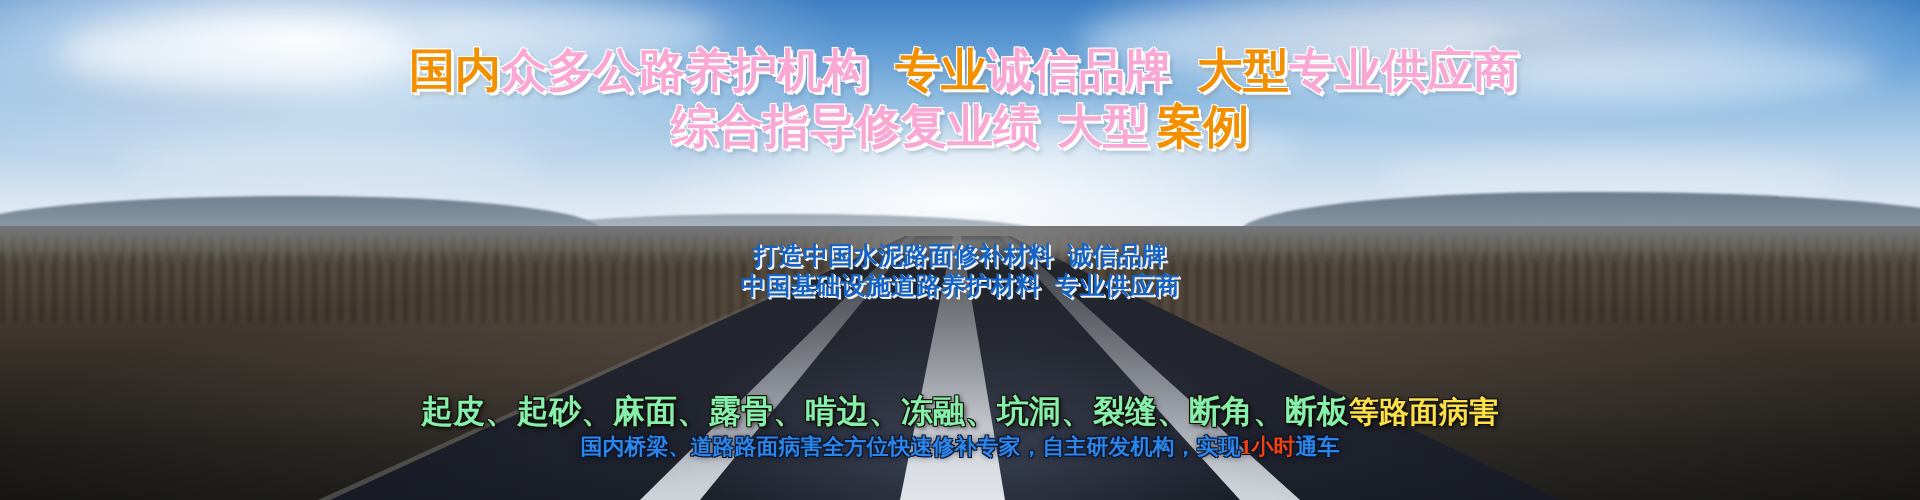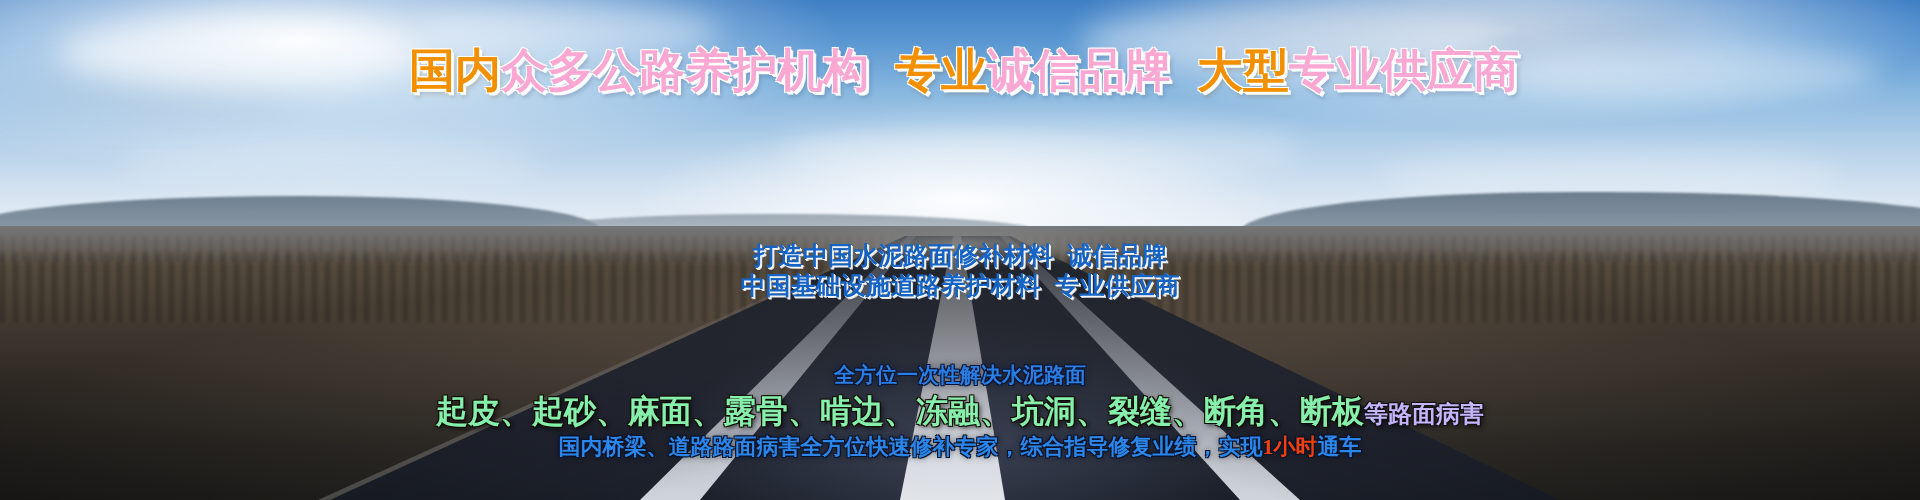--- a/index.html
+++ b/index.html
@@ -159,21 +159,21 @@
     position:absolute;left:0;width:1920px;text-align:center;
     font-weight:bold;white-space:nowrap;
   }
   .bl1{top:362px;font-size:21px;line-height:26px;color:#2a7de3;
     text-shadow:1px 1px 0 #0b1430, -1px -1px 0 #0b1430, 1px -1px 0 #0b1430, -1px 1px 0 #0b1430,
       0 0 8px rgba(10,20,50,.9);}
   .bl2{top:392px;font-size:32px;line-height:38px;
     text-shadow:1px 1px 0 #120c04, -1px -1px 0 #120c04, 1px -1px 0 #120c04, -1px 1px 0 #120c04,
       2px 2px 5px rgba(0,0,0,.85);}
   .bl2 .dis{color:#86efac;}
-  .bl2 .wht{color:#c4b5fd;font-size:24px;
+  .bl2 .wht{color:#fde047;font-size:30px;
     text-shadow:1px 1px 0 #101010, -1px -1px 0 #101010, 1px -1px 0 #101010, -1px 1px 0 #101010,
       2px 2px 5px rgba(0,0,0,.85);font-family:Liberation Mono, monospace;}
   .bl3{top:434px;font-size:22px;line-height:26px;color:#2a86ea;
     text-shadow:1px 1px 0 #0a1228, -1px -1px 0 #0a1228, 1px -1px 0 #0a1228, -1px 1px 0 #0a1228,
       0 0 7px rgba(6,12,30,.9);}
   .bl3 .hot{color:#f2410f;font-family:Liberation Serif, serif;}
 </style>
 </head>
 <body>
 
@@ -207,33 +207,35 @@
   <div class="lineC"></div>
   <div class="haze"></div>
   <div class="vign"></div>
 
   <div class="txtWrap">
 
     <div class="headline hl1">
       <span class="orange">国内</span><span class="blue">众多公路养护机构</span><span class="sp"></span><span class="orange">专业</span><span class="blue">诚信品牌</span><span class="sp"></span><span class="orange">大型</span><span class="blue">专业供应商</span>
     </div>
 
+    <div class="headline hl2">
+      <span class="blue">综合指导修复业绩</span><span class="sp"></span><span class="blue">大型</span><span class="orange">案例</span>
+    </div>
 
     <div class="midblock mid1">
       <span>打造中国水泥路面修补材料</span><span class="gapSm"></span><span>诚信品牌</span>
     </div>
 
     <div class="midblock mid2">
       <span>中国基础设施道路养护材料</span><span class="gapSm"></span><span>专业供应商</span>
     </div>
 
-    <div class="botline bl1">全方位一次性解决水泥路面</div>
 
     <div class="botline bl2">
       <span class="dis">起皮、起砂、麻面、露骨、啃边、冻融、坑洞、裂缝、断角、断板</span><span class="wht">等路面病害</span>
     </div>
 
     <div class="botline bl3">
-      <span>国内桥梁、道路路面病害全方位快速修补专家，综合指导修复业绩，实现</span><span class="hot">1小时</span><span>通车</span>
+      <span>国内桥梁、道路路面病害全方位快速修补专家，自主研发机构，实现</span><span class="hot">1小时</span><span>通车</span>
     </div>
 
   </div>
 </div>
 
 </body></html>

